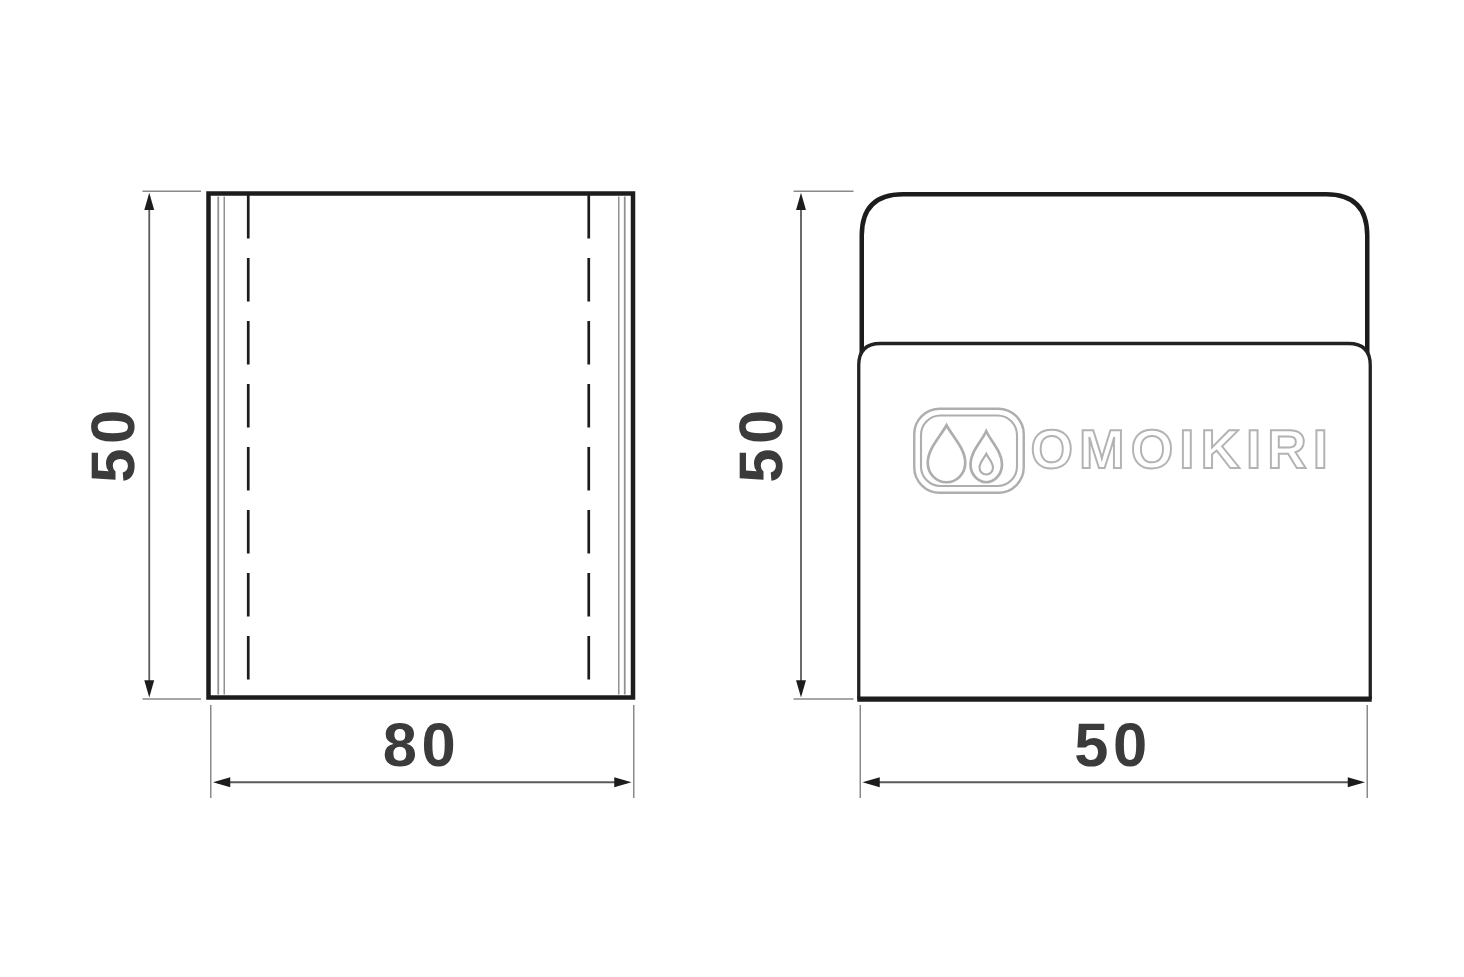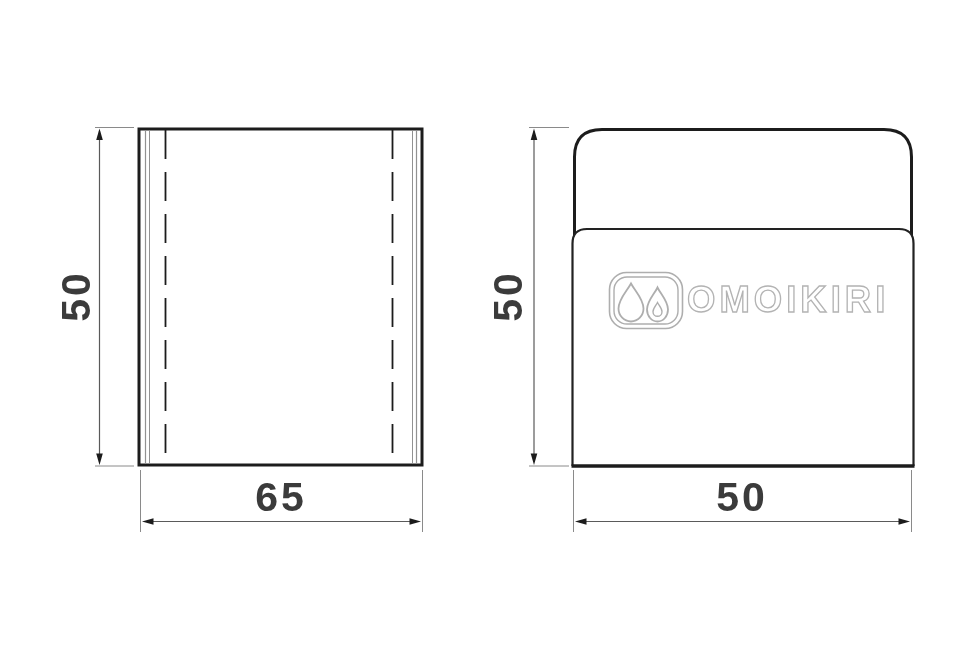--- a/index.html
+++ b/index.html
@@ -97,19 +97,19 @@
       <line x1="573.5" y1="470" x2="573.5" y2="532" stroke="#8a8a8a" stroke-width="1"></line>
       <line x1="911.5" y1="470" x2="911.5" y2="532" stroke="#8a8a8a" stroke-width="1"></line>
       <line x1="578" y1="521.5" x2="907" y2="521.5" stroke="#5a5a5a" stroke-width="1.2"></line>
       <polygon points="575,521.5 586.5,518.2 586.5,524.8" fill="#1c1c1c"></polygon>
       <polygon points="910,521.5 898.5,518.2 898.5,524.8" fill="#1c1c1c"></polygon>
     </g>
   </svg>
 
   <div class="dim-label vert" style="left:76px;top:296px;">50</div>
 
-  <div class="dim-label" style="left:281px;top:497px;">65</div>
+  <div class="dim-label" style="left:281px;top:497px;">80</div>
 
   <div class="dim-label vert" style="left:508px;top:296px;">50</div>
 
   <div class="dim-label" style="left:742px;top:497px;">50</div>
 
 </div>
 
 </body></html>

